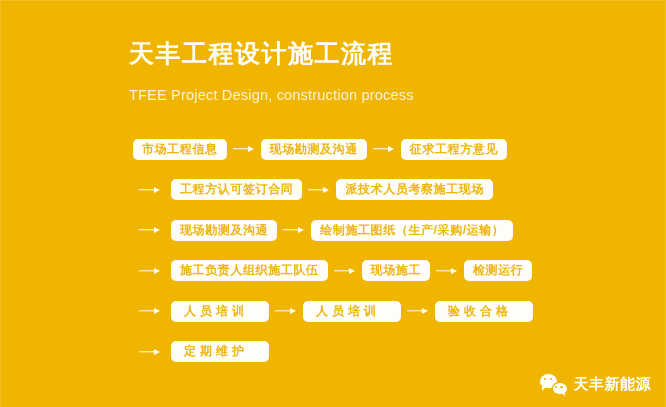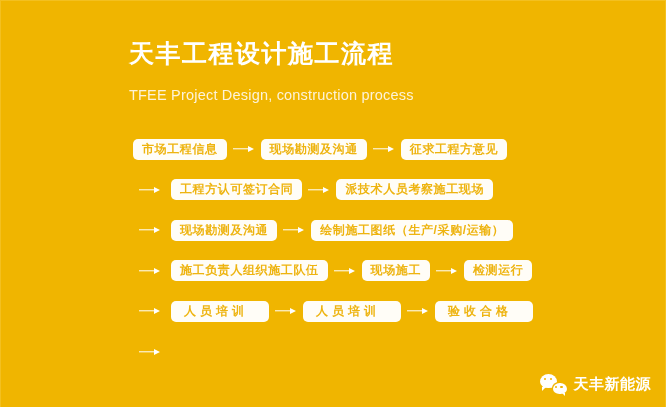--- a/index.html
+++ b/index.html
@@ -280,20 +280,21 @@
           <span class="shaft"></span>
           <span class="head"></span>
         </span>
         <span class="pill sparse">验收合格</span>
       </div>
       <div class="flow-row">
         <span class="arrow lead">
           <span class="shaft"></span>
           <span class="head"></span>
         </span>
+        <span class="pill sparse">定期维护</span>
       </div>
     </div>
 
   <div class="footer-logo">
     <span class="wechat-icon">
       <span class="bubble-big"></span>
       <span class="dot d1"></span>
       <span class="dot d2"></span>
       <span class="bubble-small"></span>
       <span class="dot d3"></span>

